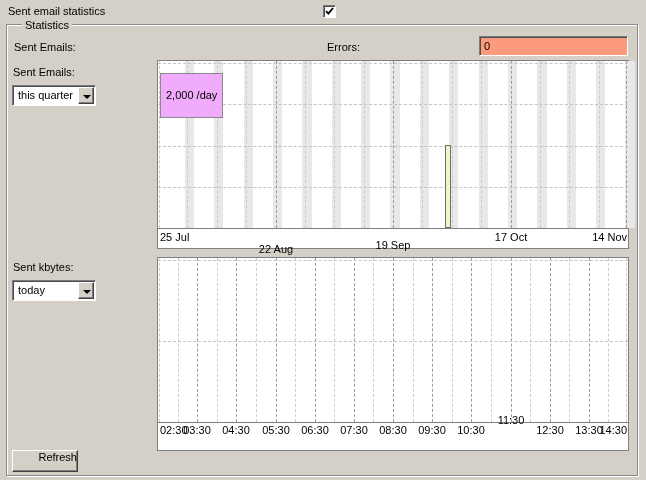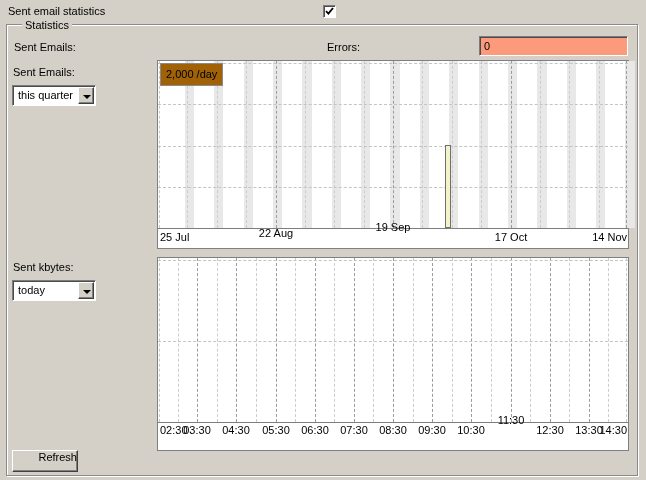--- a/index.html
+++ b/index.html
@@ -94,25 +94,25 @@
         <div style="position: absolute; left: 411px; top: 0px; width: 0px; height: 167px; border-left: 1px dashed rgb(204, 204, 204);"></div>
         <div style="position: absolute; left: 441px; top: 0px; width: 0px; height: 167px; border-left: 1px dashed rgb(204, 204, 204);"></div>
         <div style="position: absolute; left: 468px; top: 0px; width: 0px; height: 167px; border-left: 1px dashed rgb(155, 155, 155);"></div>
         <div style="position: absolute; left: 0px; top: 126px; width: 470px; height: 0px; border-top: 1px dashed rgb(196, 196, 196);"></div>
         <div style="position: absolute; left: 0px; top: 85px; width: 470px; height: 0px; border-top: 1px dashed rgb(196, 196, 196);"></div>
         <div style="position: absolute; left: 0px; top: 43px; width: 470px; height: 0px; border-top: 1px dashed rgb(196, 196, 196);"></div>
         <div style="position: absolute; left: 0px; top: 2px; width: 470px; height: 0px; border-top: 1px dashed rgb(196, 196, 196);"></div>
         <div style="position: absolute; left: 287px; top: 84px; width: 6px; height: 83px; background: rgb(243, 243, 201); border: 1px solid rgb(111, 111, 111); box-sizing: border-box;"></div>
         <div style="position: absolute; left: 0px; top: 167px; width: 470px; height: 1px; background: rgb(126, 126, 126);"></div>
         <div style="position: absolute; top: 170px; white-space: nowrap; line-height: 12px; left: 2px;">25 Jul</div>
-        <div style="position: absolute; top: 166px; white-space: nowrap; line-height: 12px; left: 118px; transform: translateX(-50%);">22 Aug</div>
-        <div style="position: absolute; top: 160px; white-space: nowrap; line-height: 12px; left: 235px; transform: translateX(-50%);">19 Sep</div>
+        <div style="position: absolute; top: 182px; white-space: nowrap; line-height: 12px; left: 118px; transform: translateX(-50%);">22 Aug</div>
+        <div style="position: absolute; top: 178px; white-space: nowrap; line-height: 12px; left: 235px; transform: translateX(-50%);">19 Sep</div>
         <div style="position: absolute; top: 170px; white-space: nowrap; line-height: 12px; left: 353px; transform: translateX(-50%);">17 Oct</div>
         <div style="position: absolute; top: 170px; white-space: nowrap; line-height: 12px; right: 1px;">14 Nov</div>
-        <div style="position: absolute; left: 2px; top: 2px; background: #a16207; border: 1px solid rgb(138, 138, 138); padding: 4px 5px; line-height: 13px;">2,000 /day</div>
+        <div style="position: absolute; left: 2px; top: 12px; background: #f0abfc; border: 1px solid rgb(138, 138, 138); padding: 15px 5px; line-height: 13px;">2,000 /day</div>
       </div>
   </div>
 
   <div class="lbl" style="left:13px;top:261px;">Sent kbytes:</div>
   <div class="combo sunken" style="left:12px;top:280px;">
     <span class="txt">today</span>
     <span class="btn raised">
       <span class="arrow"></span>
     </span>
   </div>

